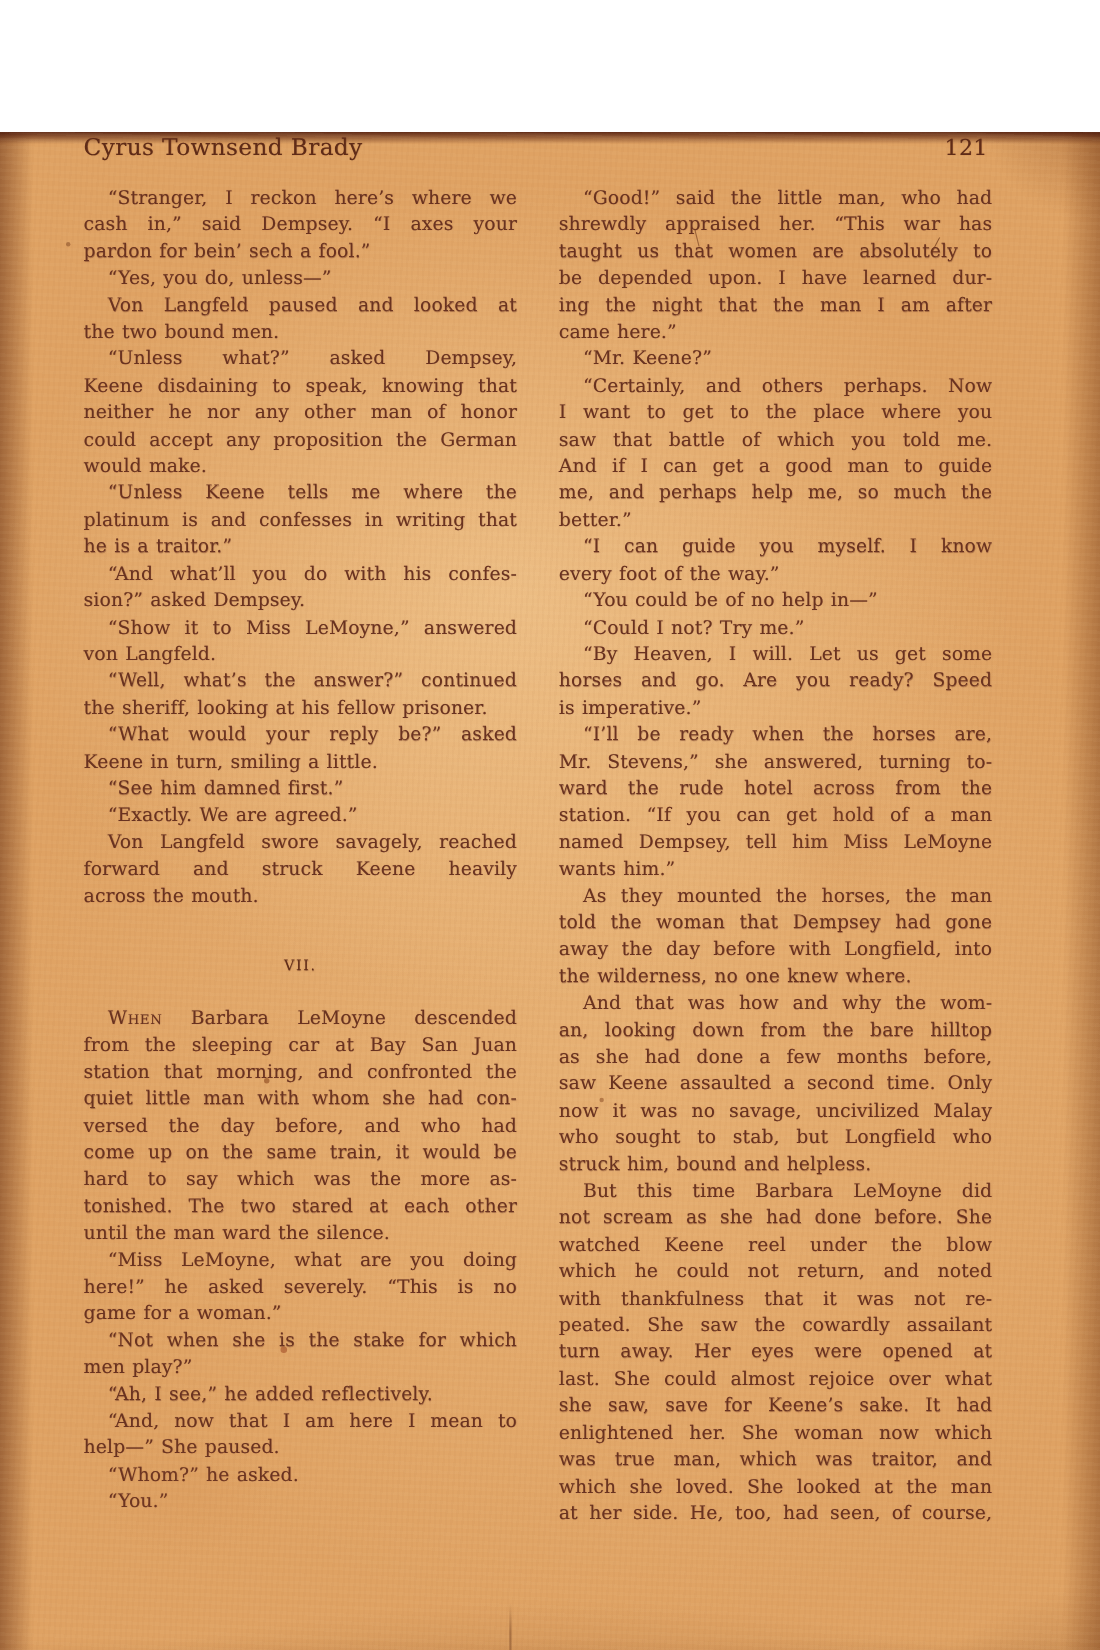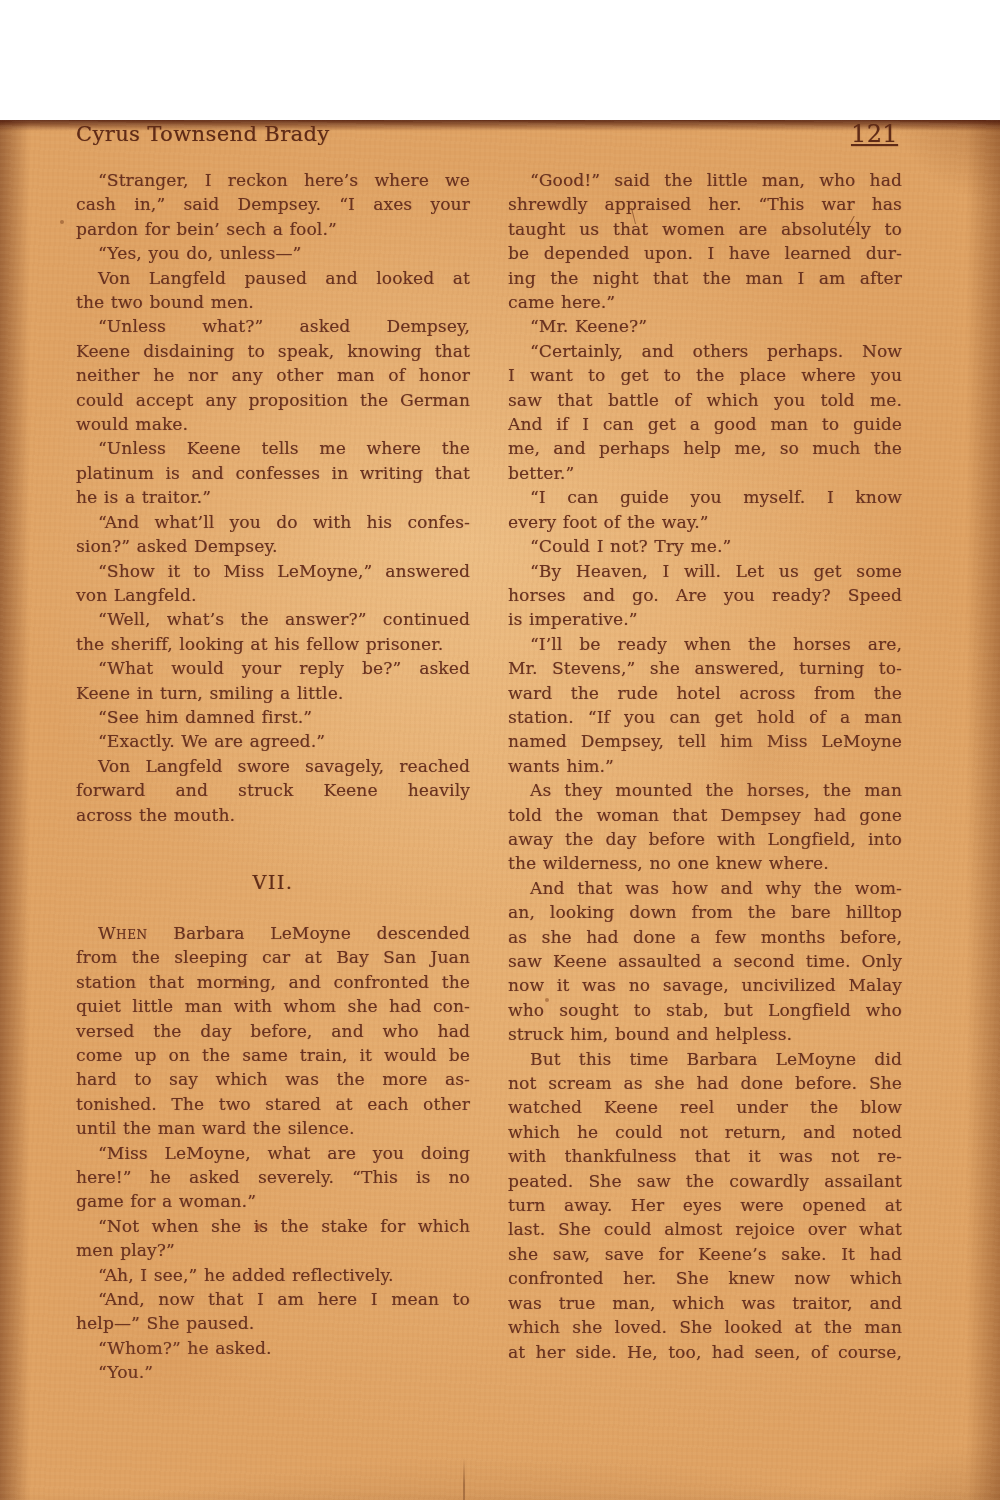--- a/index.html
+++ b/index.html
@@ -39,22 +39,21 @@
     height: 28px;
     line-height: 28px;
     font-size: 21px;
     color: #5f2b17;
     letter-spacing: 0.4px;
     text-shadow: 0.3px 0.3px 0.7px rgba(95,43,23,0.55);
   }
   .header .title { text-align: left; }
   .header .pagenum {
     position: absolute; right: 4px; top: 0;
-    font-size: 24px;
-    text-decoration: underline;
+    font-size: 20px;
   }
   .body-cols {
     display: flex;
     gap: 38px;
     margin: 20px 98px 0 76px;
   }
   .col { width: 400px; }
   .line {
     font-size: 17px;
     line-height: 24.4px;
@@ -62,21 +61,21 @@
     letter-spacing: 0.15px;
     color: #693220;
     text-shadow: 0.3px 0.3px 0.7px rgba(105,50,32,0.5);
   }
   .lj { text-align: justify; text-align-last: justify; }
   .ll { text-align: left; text-align-last: left; }
   .first { text-indent: 22px; }
   .para { margin: 0; }
   .section-heading {
     text-align: center;
-    font-size: 19px;
+    font-size: 13px;
     letter-spacing: 1.5px;
     margin: 44px 0 28px 0;
     color: #602c18;
     text-shadow: 0.3px 0.3px 0.7px rgba(96,44,24,0.55);
   }
   .sc { font-variant: small-caps; letter-spacing: 0.6px; }
   
   .artifact { position: absolute; pointer-events: none; }
   .scratch-v {
     left: 463px; top: 1337px; width: 2px; height: 92px;
@@ -221,20 +220,23 @@
           <div class="line lj">saw that battle of which you told me.</div>
           <div class="line lj">And if I can get a good man to guide</div>
           <div class="line lj">me, and perhaps help me, so much the</div>
           <div class="line ll">better.”</div>
         </div>
         <div class="para">
           <div class="line lj first">“I can guide you myself. I know</div>
           <div class="line ll">every foot of the way.”</div>
         </div>
         <div class="para">
+          <div class="line ll first">“You could be of no help in—”</div>
+        </div>
+        <div class="para">
           <div class="line ll first">“Could I not? Try me.”</div>
         </div>
         <div class="para">
           <div class="line lj first">“By Heaven, I will. Let us get some</div>
           <div class="line lj">horses and go. Are you ready? Speed</div>
           <div class="line ll">is imperative.”</div>
         </div>
         <div class="para">
           <div class="line lj first">“I’ll be ready when the horses are,</div>
           <div class="line lj">Mr. Stevens,” she answered, turning to-</div>
@@ -261,21 +263,21 @@
         <div class="para">
           <div class="line lj first">But this time Barbara LeMoyne did</div>
           <div class="line lj">not scream as she had done before. She</div>
           <div class="line lj">watched Keene reel under the blow</div>
           <div class="line lj">which he could not return, and noted</div>
           <div class="line lj">with thankfulness that it was not re-</div>
           <div class="line lj">peated. She saw the cowardly assailant</div>
           <div class="line lj">turn away. Her eyes were opened at</div>
           <div class="line lj">last. She could almost rejoice over what</div>
           <div class="line lj">she saw, save for Keene’s sake. It had</div>
-          <div class="line lj">confronted her. She knew now which</div>
+          <div class="line lj">enlightened her. She woman now which</div>
           <div class="line lj">was true man, which was traitor, and</div>
           <div class="line lj">which she loved. She looked at the man</div>
           <div class="line lj">at her side. He, too, had seen, of course,</div>
         </div>
       </div>
   </div>
 
   <div class="artifact scratch-v"></div>
   <div class="artifact mark-slash"></div>
   <div class="artifact mark-slash2"></div>

